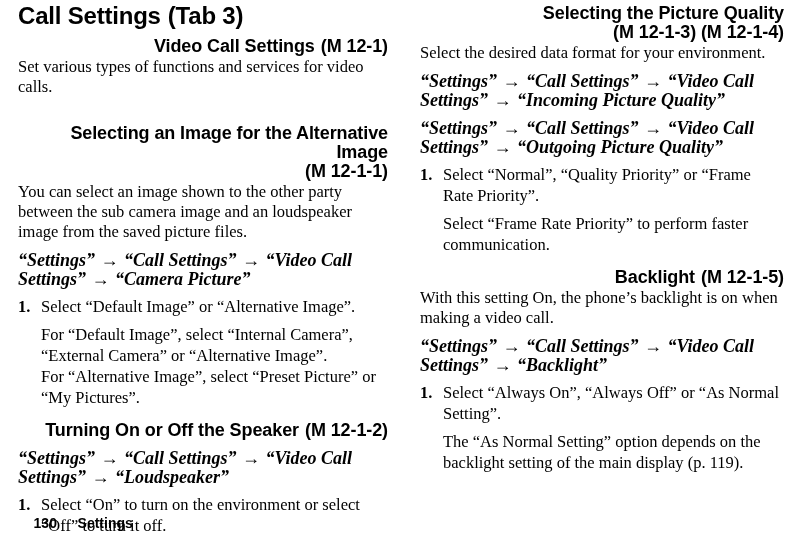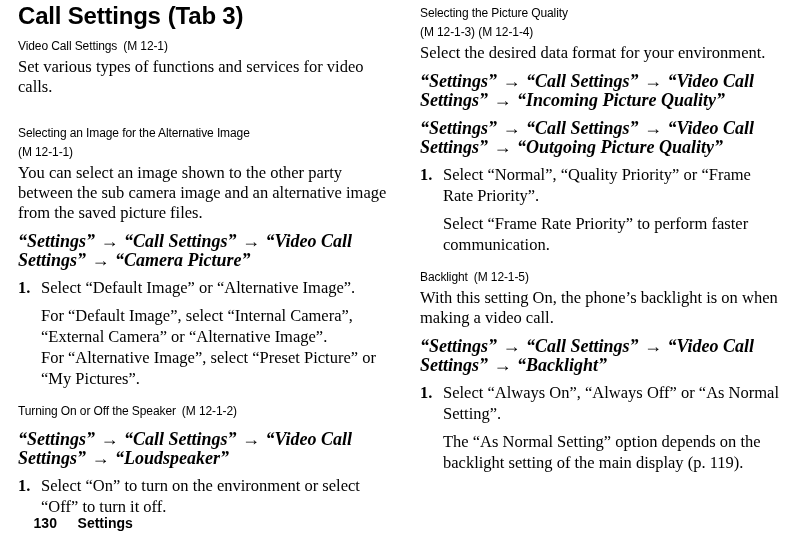--- a/index.html
+++ b/index.html
@@ -37,25 +37,26 @@
     line-height: 24px;
     letter-spacing: -0.2px;
     margin: 4px 0 9px 0;
   }
   .page-title .tab {
     padding-left: 7px;
   }
 
   .h2 {
     font-family: "Liberation Sans", sans-serif;
-    font-weight: normal;
-    font-size: 12px;
+    font-weight: bold;
+    font-size: 18px;
     line-height: 19px;
     letter-spacing: -0.1px;
     margin: 0 0 1px 0;
+    text-align: right;
   }
   .h2 .code { padding-left: 6px; }
 
   .h2.spaced { margin-top: 27px; }
   .h2.spaced-sm { margin-top: 13px; }
 
   .body-text {
     font-size: 16.5px;
     line-height: 20px;
     margin: 0 0 0 0;
@@ -122,21 +123,21 @@
     </h1>
 
     <h2 class="h2">
       <span>Video Call Settings</span><span class="code">(M 12-1)</span>
     </h2>
     <p class="body-text">Set various types of functions and services for video calls.</p>
 
     <h2 class="h2 spaced">
       <span>Selecting an Image for the Alternative Image</span><br><span>(M 12-1-1)</span>
     </h2>
-    <p class="body-text">You can select an image shown to the other party between the sub camera image and an alternative image from the saved picture files.</p>
+    <p class="body-text">You can select an image shown to the other party between the sub camera image and an loudspeaker image from the saved picture files.</p>
 
     <p class="path">
       <span>“Settings”</span>
       <span class="arrow">→</span>
       <span>“Call Settings”</span>
       <span class="arrow">→</span>
       <span>“Video Call Settings”</span>
       <span class="arrow">→</span>
       <span>“Camera Picture”</span>
     </p>

